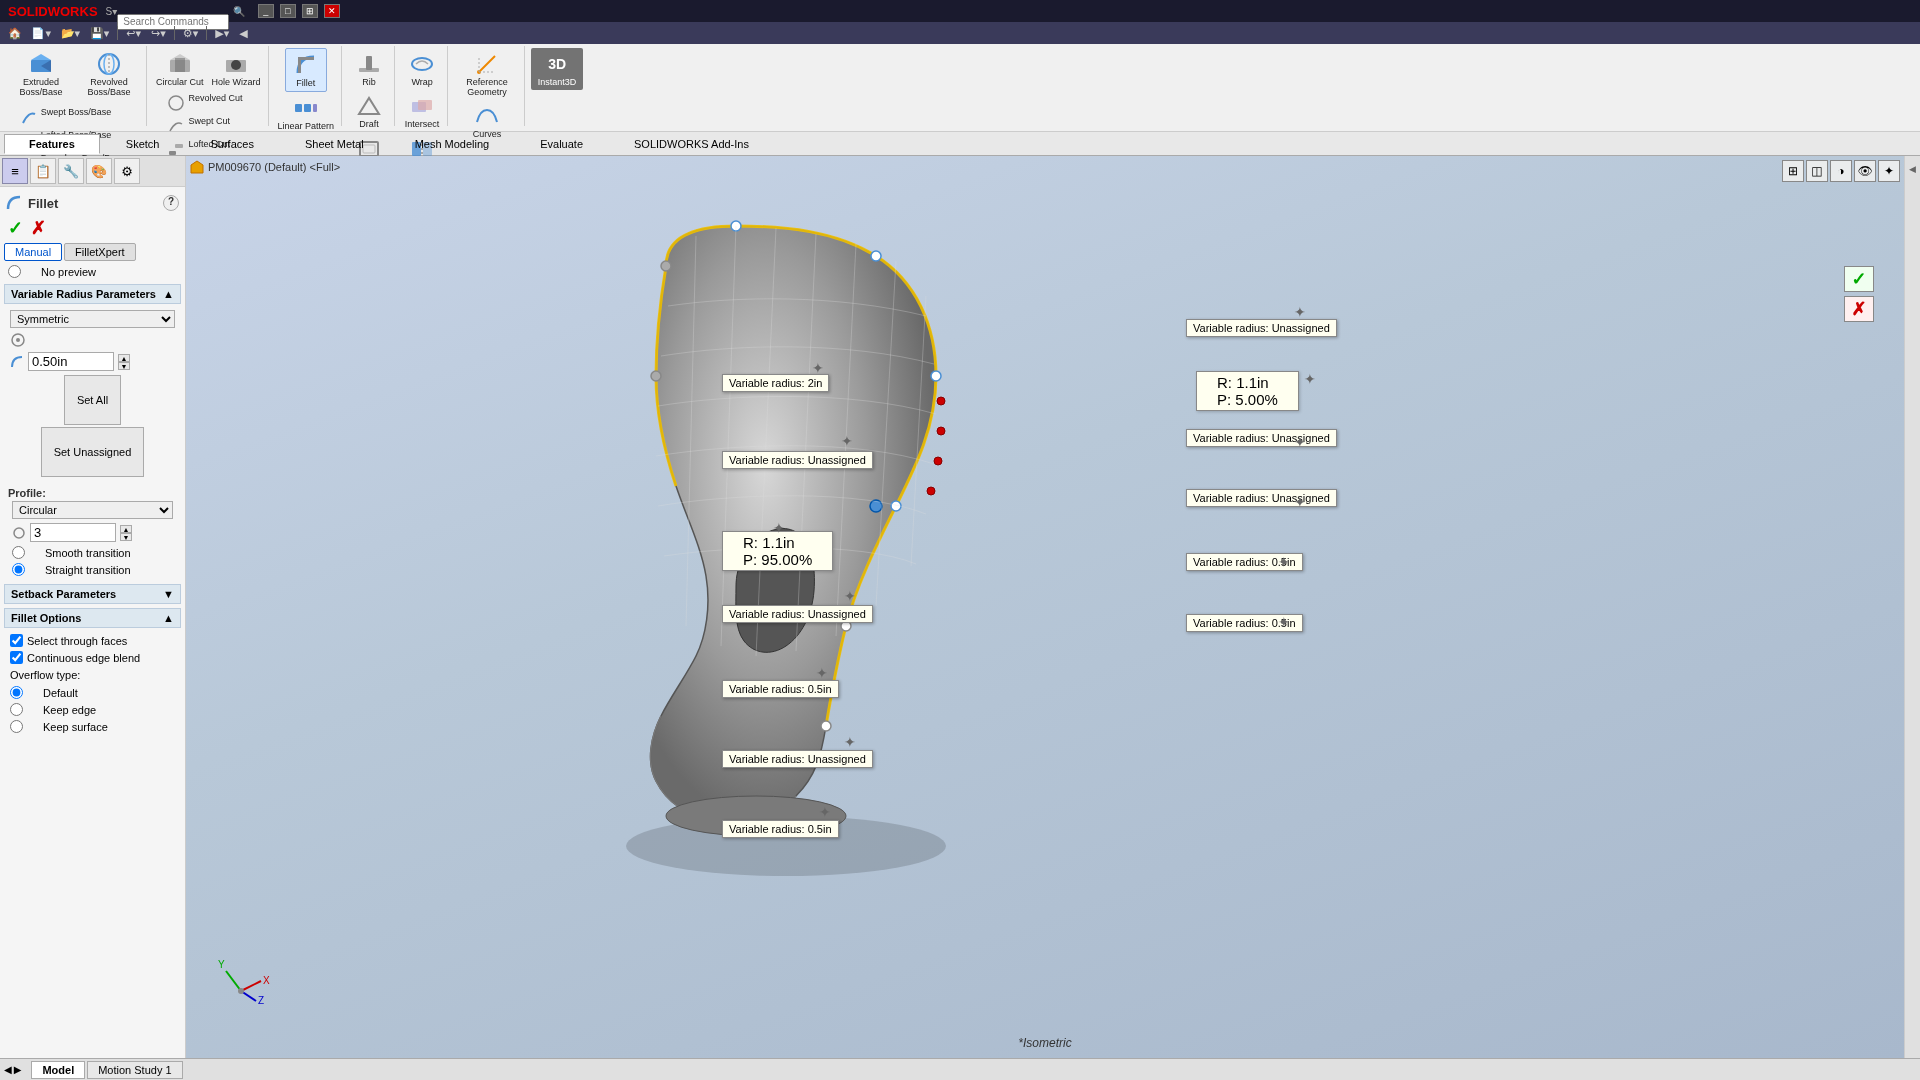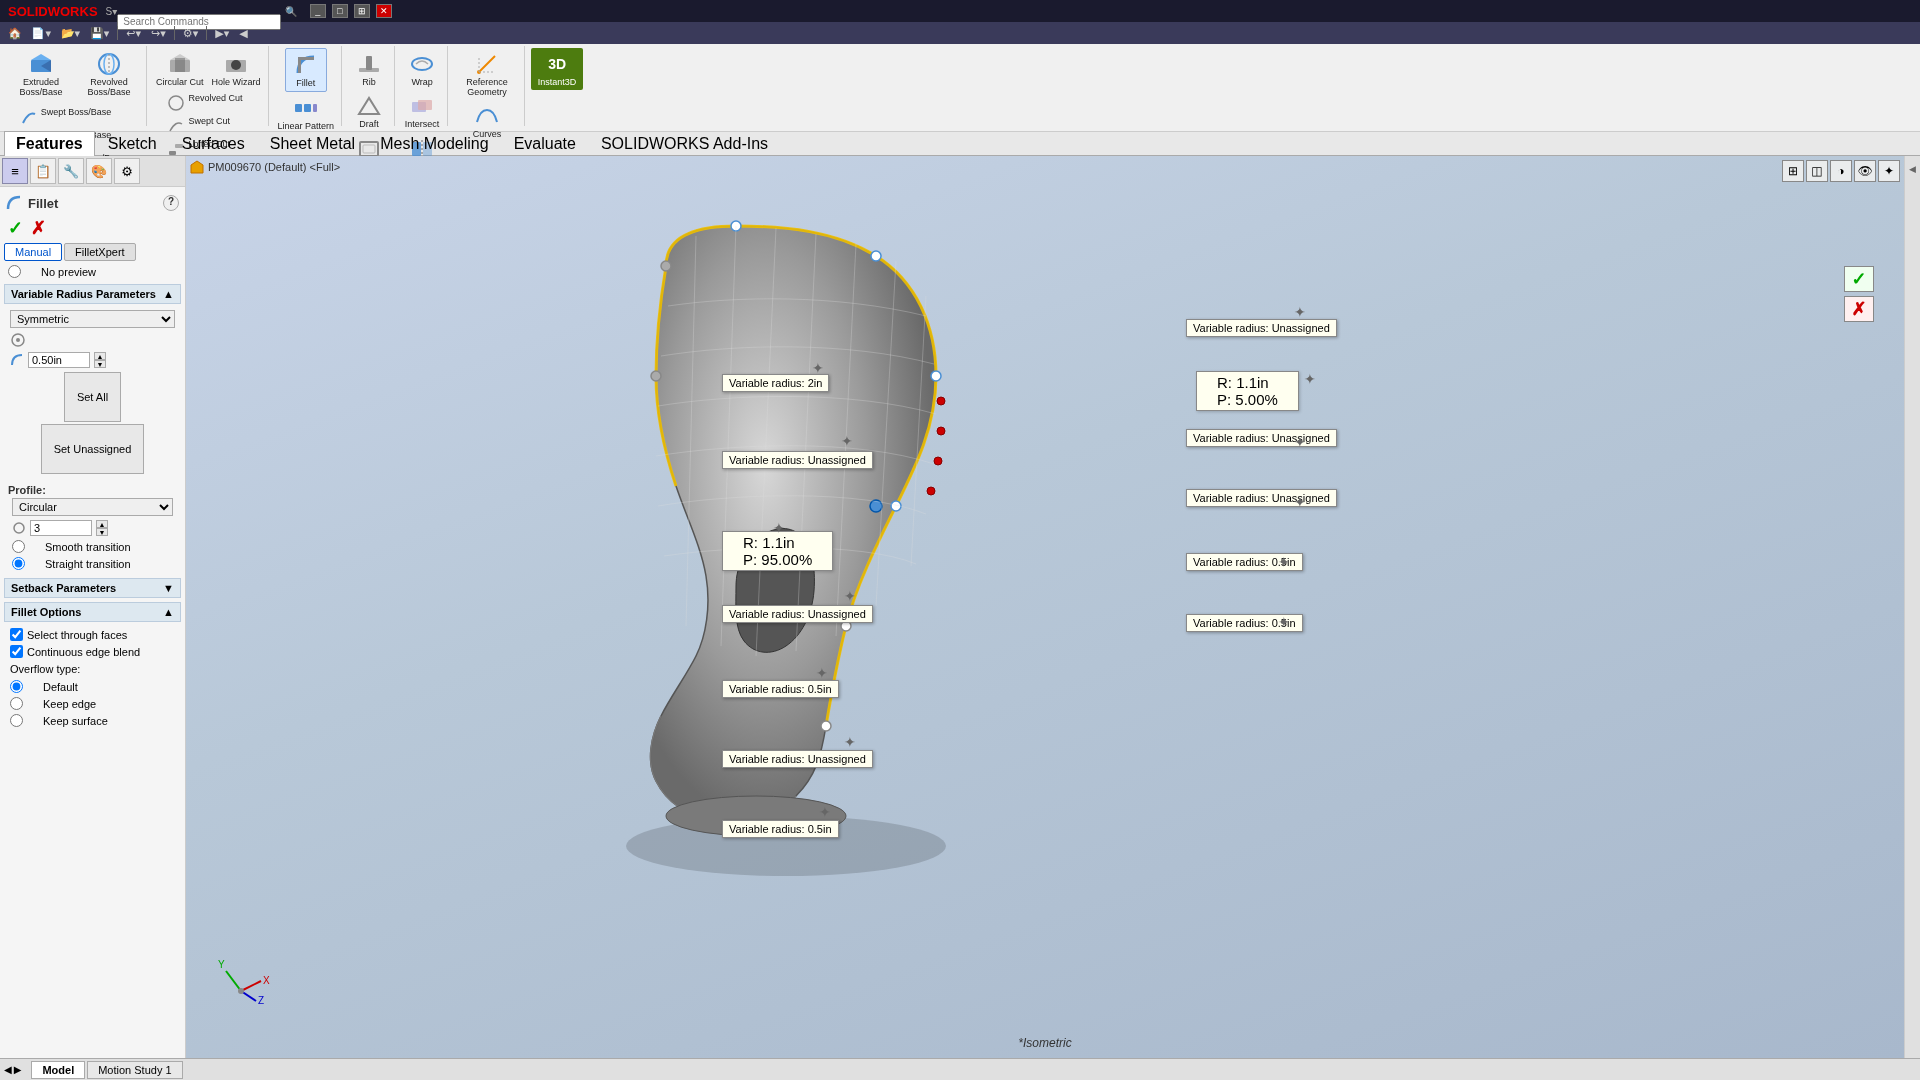--- a/index.html
+++ b/index.html
@@ -71,23 +71,23 @@
     #tabbar {
       height: 24px;
       background: #e8e8e8;
       border-bottom: 1px solid #aaa;
       display: flex;
       align-items: center;
       padding: 0 4px;
       gap: 1px;
     }
     .tab-item {
-      padding: 3px 11px;
-      cursor: pointer;
-      font-size: 16px;
+      padding: 3px 24px;
+      cursor: pointer;
+      font-size: 11px;
       border: 1px solid transparent;
       background: transparent;
     }
     .tab-item.active {
       background: #fff;
       border: 1px solid #aaa;
       border-bottom: 1px solid #fff;
       font-weight: bold;
     }
 
@@ -222,24 +222,24 @@
     .input-row {
       display: flex;
       align-items: center;
       gap: 4px;
       padding: 2px 4px;
     }
     .input-row .icon-label {
       display: flex; align-items: center; gap: 2px;
     }
     .spin-input {
-      width: 62px;
+      width: 86px;
       border: 1px solid #aaa;
       padding: 1px 3px;
-      font-size: 11px;
+      font-size: 13px;
     }
     .spin-btns {
       display: flex;
       flex-direction: column;
     }
     .spin-btns button {
       width: 12px; height: 8px;
       font-size: 7px;
       border: 1px solid #aaa;
       background: #e8e8e8;
@@ -424,21 +424,21 @@
     }
   </style>
 </head>
 <body>
 
 <div id="titlebar">
   <span class="logo">SOLIDWORKS</span>
   <div style="display:flex;align-items:center;gap:3px;font-size:10px;">
     <span style="color:#aaa;cursor:pointer;">S▾</span>
   </div>
-  <input type="text" style="width: 164px; height: 16px; font-size: 10px; padding: 1px 4px; margin-top: 21px;" placeholder="Search Commands">
+  <input type="text" style="width: 112px; height: 16px; font-size: 10px; padding: 1px 4px; margin-top: 21px;" placeholder="Search Commands">
   <span style="margin-left:4px;font-size:10px;color:#aaa;">🔍</span>
   <div class="controls" style="margin-left:12px;">
     <div class="ctrl-btn">_</div>
     <div class="ctrl-btn">□</div>
     <div class="ctrl-btn">⊞</div>
     <div class="ctrl-btn" style="background:#c00;">✕</div>
   </div>
 </div>
 
 <div id="quickaccess2">
@@ -670,21 +670,21 @@
       <div class="icon">
           <svg width="28" height="28">
             <path d="M4,20 C8,4 20,4 24,20" fill="none" stroke="#4a8fd4" stroke-width="2"></path>
           </svg>
         </div>
       <div class="label">Curves</div>
     </div>
   </div>
 
   <div class="toolbar-group" style="border-right:none;">
-    <div class="toolbar-btn" style="background:#4d7c0f;min-width:52px;">
+    <div class="toolbar-btn" style="background:#737373;min-width:52px;">
       <div class="icon" style="color:#fff;font-weight:bold;font-size:14px;">3D</div>
       <div class="label" style="color:#fff;">Instant3D</div>
     </div>
   </div>
 </div>
 
 <div id="tabbar">
   <div class="tab-item active">Features</div>
   <div class="tab-item">Sketch</div>
   <div class="tab-item">Surfaces</div>

